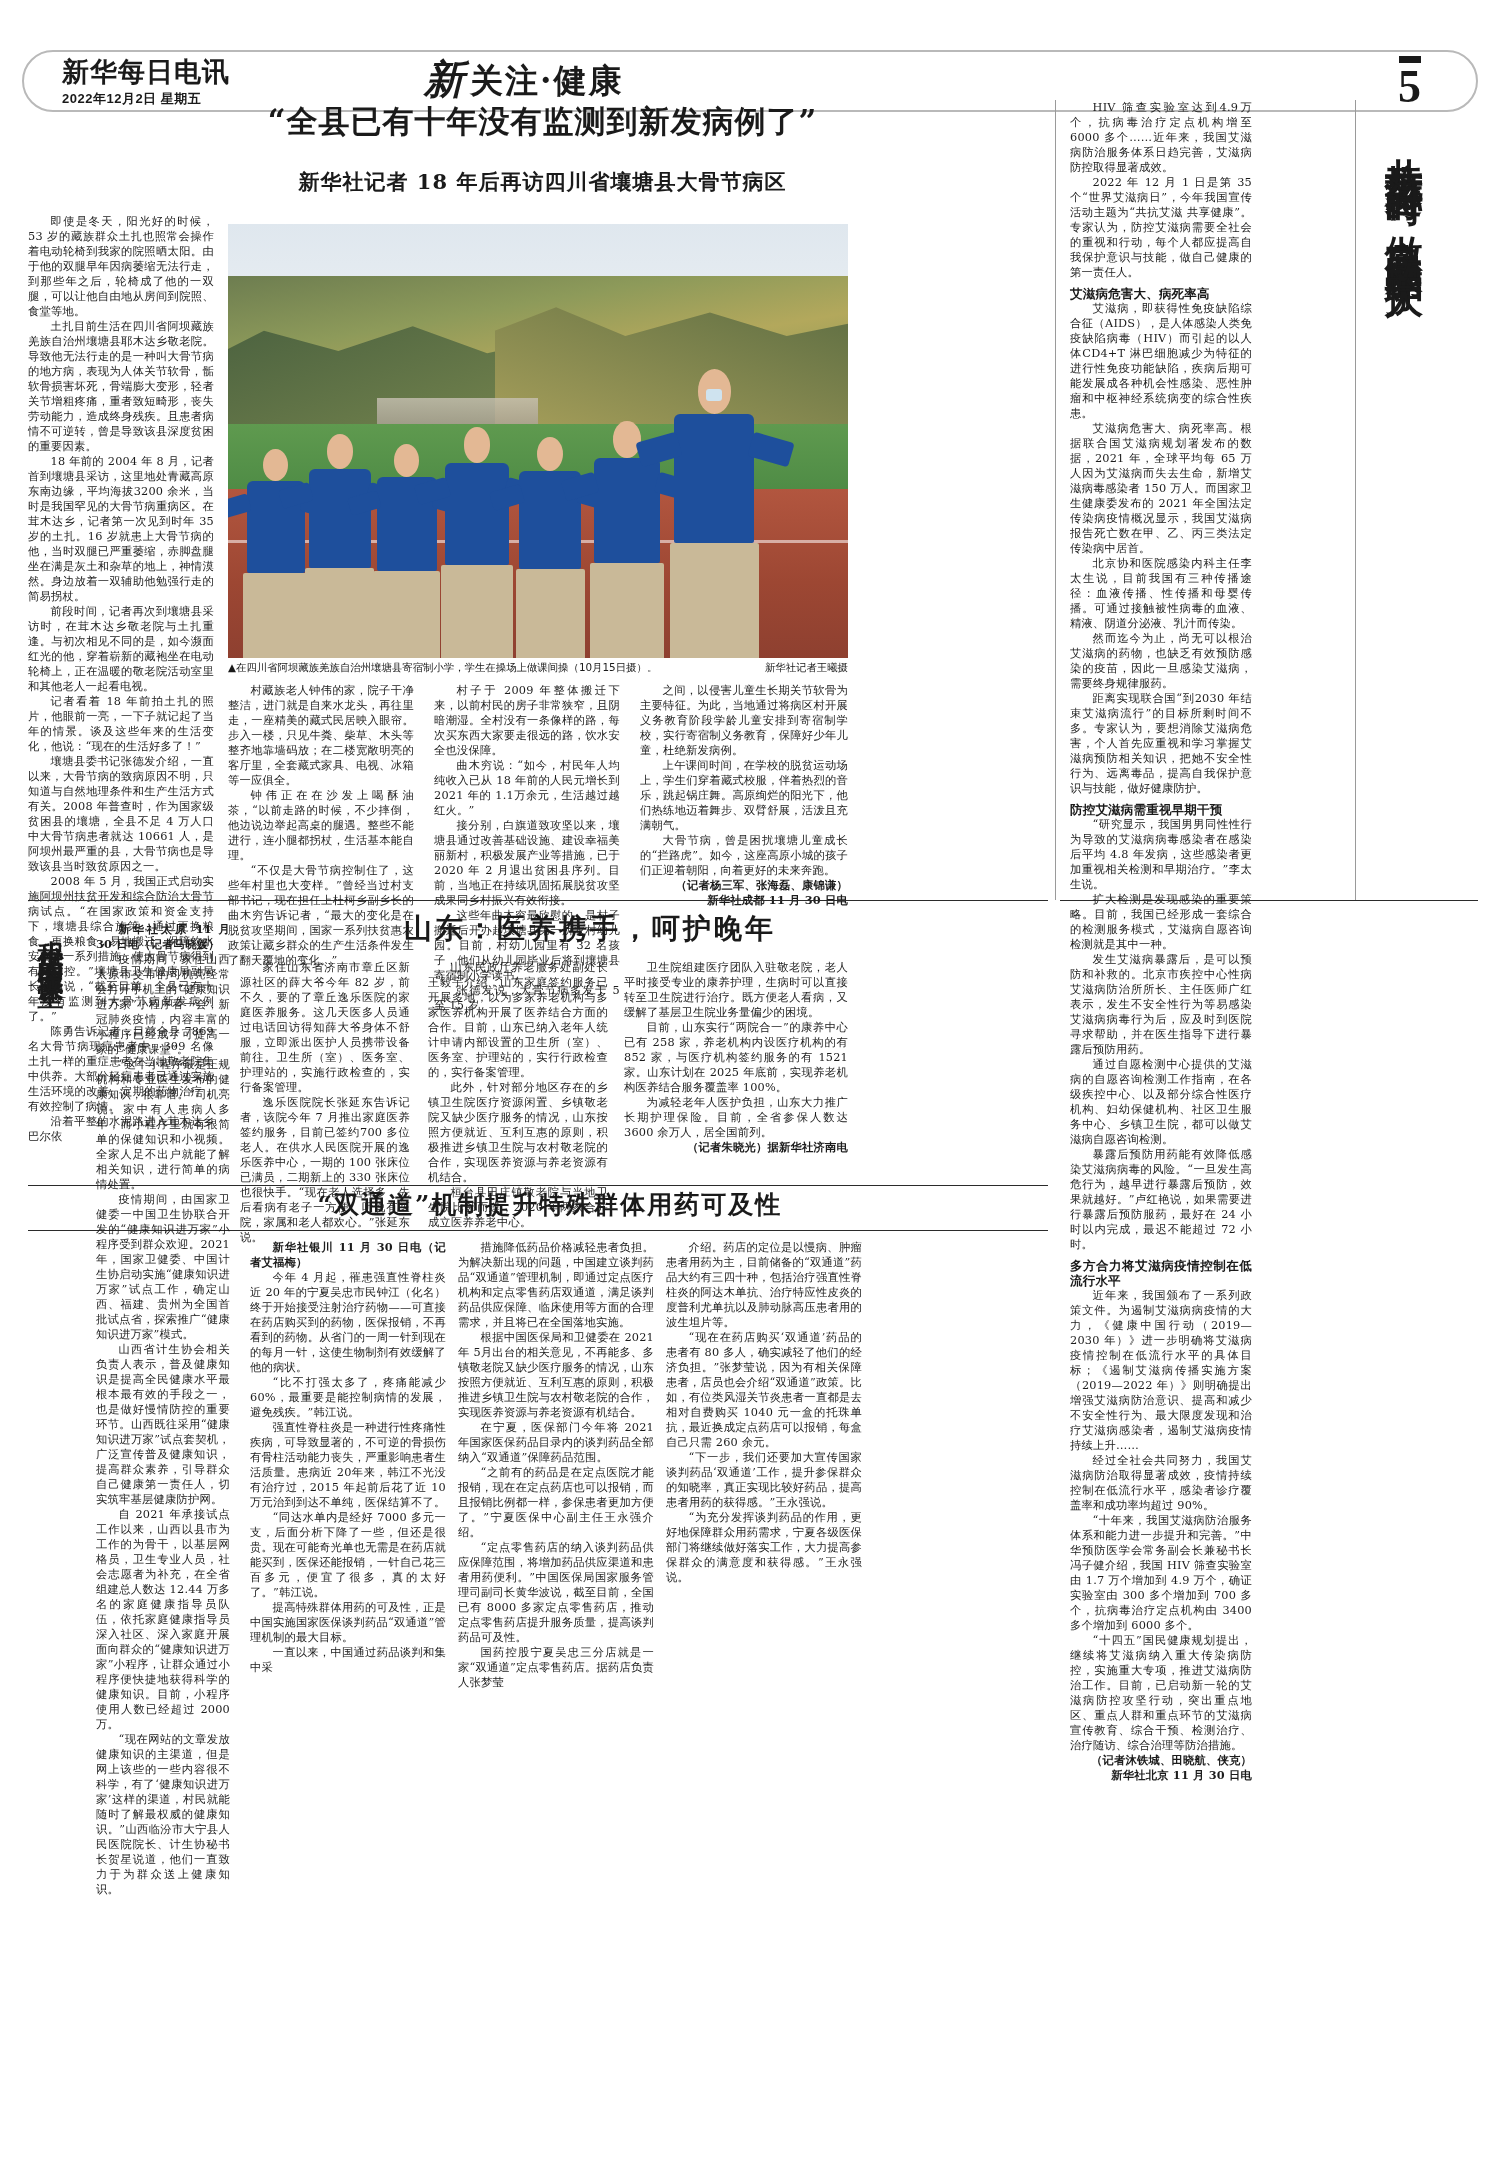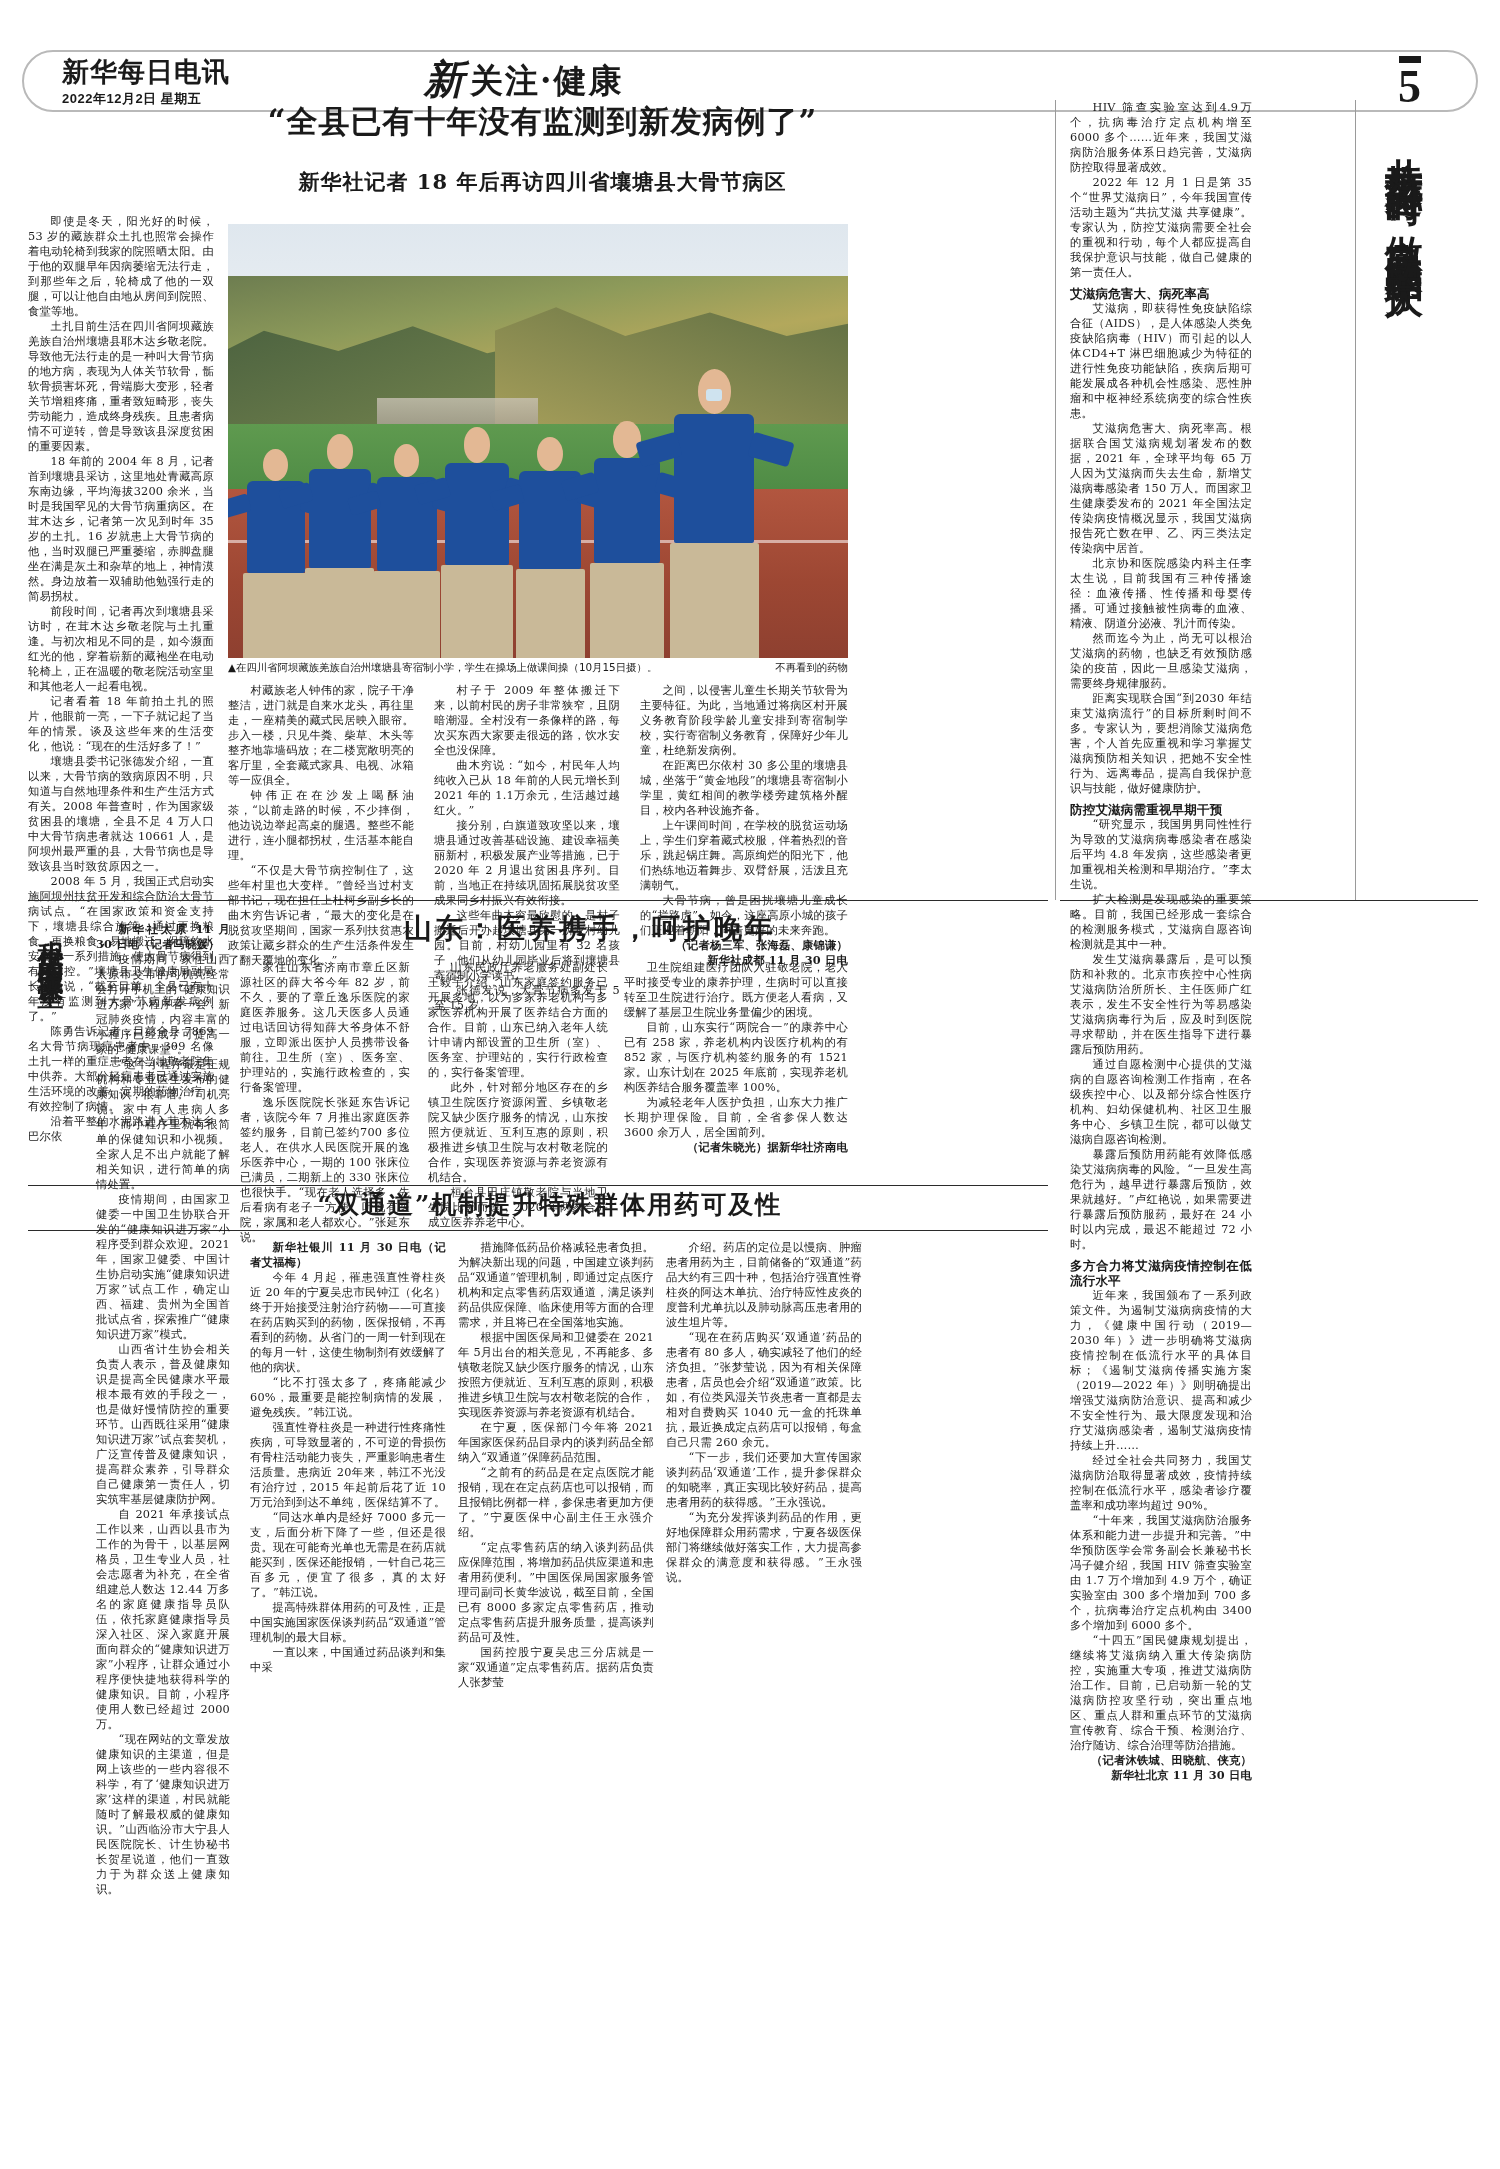--- a/index.html
+++ b/index.html
@@ -257,38 +257,37 @@
         </div>
         <div class="torso">
           <div class="arm l"></div>
           <div class="arm r"></div>
         </div>
         <div class="skirt"></div>
     </div>
   </div>
   <div class="photo-cap">
     <span>▲在四川省阿坝藏族羌族自治州壤塘县寄宿制小学，学生在操场上做课间操（10月15日摄）。</span>
-    <span class="credit">不再看到的药物</span>
+    <span class="credit">新华社记者王曦摄</span>
   </div>
 
   <div class="c col-text" style="left:228px; top:683px; width:186px;">
     <p>村藏族老人钟伟的家，院子干净整洁，进门就是自来水龙头，再往里走，一座精美的藏式民居映入眼帘。步入一楼，只见牛粪、柴草、木头等整齐地靠墙码放；在二楼宽敞明亮的客厅里，全套藏式家具、电视、冰箱等一应俱全。</p>
     <p>钟伟正在在沙发上喝酥油茶，“以前走路的时候，不少摔倒，他边说边举起高桌的腿遇。整些不能进行，连小腿都拐杖，生活基本能自理。</p>
     <p>“不仅是大骨节病控制住了，这些年村里也大变样。”曾经当过村支部书记，现在担任上杜柯乡副乡长的曲木穷告诉记者，“最大的变化是在脱贫攻坚期间，国家一系列扶贫惠农政策让藏乡群众的生产生活条件发生了翻天覆地的变化。”</p>
   </div>
   <div class="c col-text" style="left:434px; top:683px; width:186px;">
     <p>村子于 2009 年整体搬迁下来，以前村民的房子非常狭窄，且阴暗潮湿。全村没有一条像样的路，每次买东西大家要走很远的路，饮水安全也没保障。</p>
     <p>曲木穷说：“如今，村民年人均纯收入已从 18 年前的人民元增长到 2021 年的 1.1万余元，生活越过越红火。”</p>
     <p>接分别，白旗道致攻坚以来，壤塘县通过改善基础设施、建设幸福美丽新村，积极发展产业等措施，已于 2020 年 2 月退出贫困县序列。目前，当地正在持续巩固拓展脱贫攻坚成果同乡村振兴有效衔接。</p>
     <p>这些年曲木穷最欣慰的，是村子搬迁后开办起壤塘县第一所农村幼儿园。目前，村幼儿园里有 32 名孩子，他们从幼儿园毕业后将到壤塘县寄宿制小学读书。</p>
     <p>张德发说，大骨节病多发于 5 至 15 岁</p>
   </div>
   <div class="c col-text" style="left:640px; top:683px; width:208px;">
     <p>之间，以侵害儿童生长期关节软骨为主要特征。为此，当地通过将病区村开展义务教育阶段学龄儿童安排到寄宿制学校，实行寄宿制义务教育，保障好少年儿童，杜绝新发病例。</p>
-    <p>在距离巴尔依村 30 多公里的壤塘县城，坐落于“黄金地段”的壤塘县寄宿制小学里，黄红相间的教学楼旁建筑格外醒目，校内各种设施齐备。</p>
     <p>上午课间时间，在学校的脱贫运动场上，学生们穿着藏式校服，伴着热烈的音乐，跳起锅庄舞。高原绚烂的阳光下，他们热练地迈着舞步、双臂舒展，活泼且充满朝气。</p>
     <p>大骨节病，曾是困扰壤塘儿童成长的“拦路虎”。如今，这座高原小城的孩子们正迎着朝阳，向着更好的未来奔跑。</p>
     <p class="attr" style="text-indent:0;">（记者杨三军、张海磊、康锦谦）</p>
     <p class="attr" style="text-indent:0;">新华社成都 11 月 30 日电</p>
   </div>
 
   <div class="c col-text" style="left:1070px; top:100px; width:182px;">
     <p>HIV 筛查实验室达到4.9万个，抗病毒治疗定点机构增至 6000 多个……近年来，我国艾滋病防治服务体系日趋完善，艾滋病防控取得显著成效。</p>
     <p>2022 年 12 月 1 日是第 35 个“世界艾滋病日”，今年我国宣传活动主题为“共抗艾滋 共享健康”。专家认为，防控艾滋病需要全社会的重视和行动，每个人都应提高自我保护意识与技能，做自己健康的第一责任人。</p>
     <p class="subhl" style="text-indent:0; margin-top:6px;">艾滋病危害大、病死率高</p>

